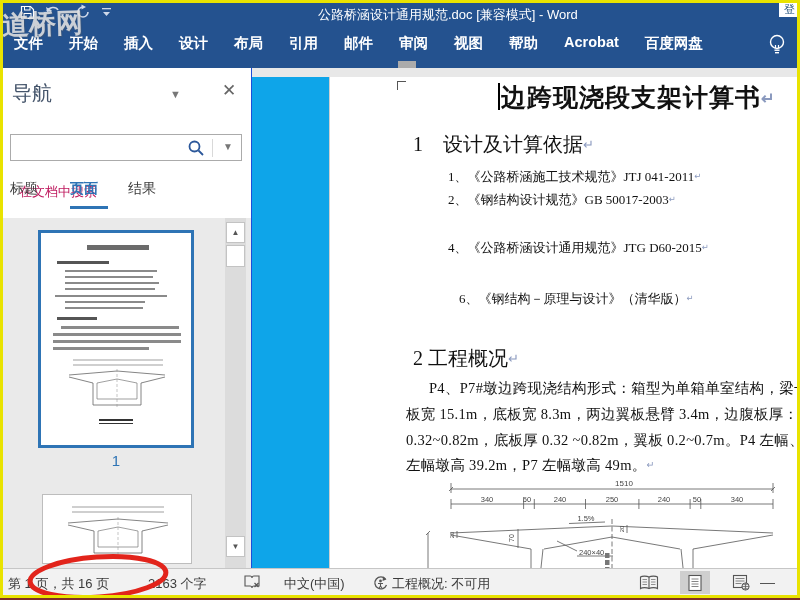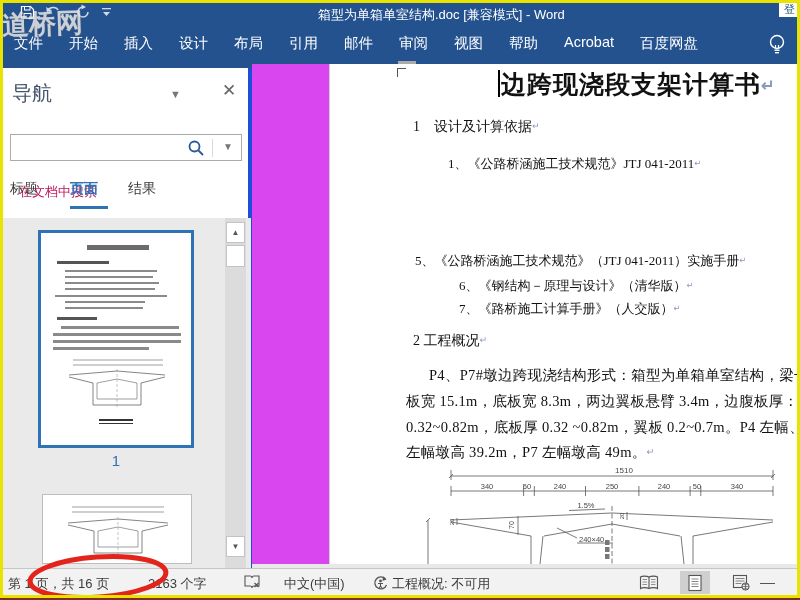--- a/index.html
+++ b/index.html
@@ -13,26 +13,26 @@
   .edge-bottom{left:0;top:595px;width:800px;height:3px;}
   .edge-maroon{position:absolute;left:0;top:598px;width:800px;height:2px;background:#7E2D26;z-index:91;}
   
   .bluebar{position:absolute;left:0;top:0;width:800px;height:68px;background:#24528F;}
   .titlebar-title{position:absolute;left:318px;top:6px;color:#fff;font-size:13px;white-space:nowrap;}
   .qat{position:absolute;left:20px;top:4px;display:flex;align-items:center;gap:10px;}
   .qat svg{display:block;}
   .signin{position:absolute;left:779px;top:1px;width:21px;height:16px;background:#fff;
     color:#1F4E79;font-size:11px;text-align:center;line-height:16px;z-index:5;}
   .ribbon-tabs{position:absolute;left:14px;top:34px;display:flex;gap:26px;}
-  .ribbon-tab{color:#fff;font-size:14.5px;white-space:nowrap;cursor:default;}
+  .ribbon-tab{color:#fff;font-size:14.5px;white-space:nowrap;cursor:default;font-weight:bold;}
   .bulb{position:absolute;left:766px;top:32px;}
   .notch{position:absolute;left:398px;top:61px;width:18px;height:7px;background:#ABABAB;}
   
   .navpane{position:absolute;left:0;top:68px;width:252px;height:500px;background:#fff;
-    border-right:4px solid #1d4ed8;box-sizing:border-box;}
+    border-right:1px solid #1d4ed8;box-sizing:border-box;}
   .nav-title{position:absolute;left:12px;top:12px;font-size:20px;color:#44546A;}
   .nav-chevron{position:absolute;left:170px;top:20px;color:#777;font-size:11px;}
   .nav-close{position:absolute;left:222px;top:12px;color:#666;font-size:17px;}
   .nav-search{position:absolute;left:10px;top:66px;width:232px;height:27px;border:1px solid #ABABAB;
     box-sizing:border-box;background:#fff;}
   .nav-search-ph{position:absolute;left:8px;top:5px;font-size:13px;color:#be185d;margin-top:43px;}
   .nav-search-sep{position:absolute;right:28px;top:4px;width:1px;height:18px;background:#D9D9D9;}
   .nav-search-chev{position:absolute;right:8px;top:6px;color:#777;font-size:10px;}
   .nav-search svg{position:absolute;right:36px;top:4px;}
   .nav-tabs{position:absolute;left:0;top:112px;width:100%;}
@@ -47,32 +47,32 @@
   .scrollbtn.down{top:318px;}
   .scrollthumb{position:absolute;left:1px;top:27px;width:19px;height:22px;background:#fff;border:1px solid #C3C3C3;box-sizing:border-box;}
   .thumb1{position:absolute;left:38px;top:12px;width:156px;height:218px;background:#fff;
     border:3px solid #2E74B5;box-sizing:border-box;}
   .thumb1-num{position:absolute;left:38px;top:234px;width:156px;text-align:center;
     color:#2E74B5;font-size:15px;}
   .thumb2{position:absolute;left:42px;top:276px;width:150px;height:70px;background:#fff;
     border:1px solid #BDBDBD;box-sizing:border-box;}
   .mini-line{position:absolute;background:#8a8a8a;}
   
-  .docarea{position:absolute;left:252px;top:64px;width:548px;height:500px;background:#d946ef;overflow:hidden;}
+  .docarea{position:absolute;left:252px;top:77px;width:548px;height:500px;background:#0ea5e9;overflow:hidden;}
   .page{position:absolute;left:77px;top:0;width:471px;height:500px;background:#fff;
     border-left:1px solid #CFCFCF;box-sizing:border-box;overflow:hidden;
     font-family:"Liberation Serif",serif;color:#111;}
   
   .cropmark{position:absolute;left:67px;top:4px;width:8px;height:8px;
     border-top:1px solid #555;border-left:1px solid #555;}
   .cursor{position:absolute;left:168px;top:6px;width:1.5px;height:27px;background:#000;}
   .doc-title{position:absolute;left:171px;top:4px;font-size:25px;font-weight:600;
     letter-spacing:1px;white-space:nowrap;}
   .pilcrow{color:#8A99BE;font-size:0.65em;font-family:"Liberation Sans",sans-serif;vertical-align:2px;}
-  .doc-h{position:absolute;font-size:14px;white-space:nowrap;}
+  .doc-h{position:absolute;font-size:20px;white-space:nowrap;}
   .doc-ref{position:absolute;font-size:13px;white-space:nowrap;}
   .doc-para{position:absolute;font-size:14.5px;white-space:nowrap;letter-spacing:0.3px;}
   .figure{position:absolute;left:51px;top:398px;}
   .figure text{font-family:"Liberation Sans",sans-serif;fill:#444;}
   .figure line,.figure polyline,.figure path{stroke:#555;stroke-width:0.8;fill:none;}
   
   .statusbar{position:absolute;left:0;top:568px;width:800px;height:27px;background:#F2F2F2;
     border-top:1px solid #C6C6C6;box-sizing:border-box;font-size:13px;color:#3b3b3b;}
   .sb{position:absolute;top:6px;white-space:nowrap;}
   .sb-icon{position:absolute;top:5px;}
@@ -114,21 +114,21 @@
             <path d="M6.5 0.5 L11 3 L6.5 5.5 Z" fill="#cfd9ea"></path>
           </svg>
         </span>
       <span>
           <svg width="12" height="14" viewBox="0 0 12 14">
             <rect x="1" y="3" width="9" height="1.3" fill="#cfd9ea"></rect>
             <path d="M2 7 l7 0 l-3.5 4 z" fill="#cfd9ea"></path>
           </svg>
         </span>
     </div>
-    <div class="titlebar-title">箱型为单箱单室结构.doc [兼容模式]  -  Word</div>
+    <div class="titlebar-title">公路桥涵设计通用规范.doc [兼容模式]  -  Word</div>
     <div class="signin">登</div>
 
     <div class="ribbon-tabs">
       <span class="ribbon-tab">文件</span>
       <span class="ribbon-tab">开始</span>
       <span class="ribbon-tab">插入</span>
       <span class="ribbon-tab">设计</span>
       <span class="ribbon-tab">布局</span>
       <span class="ribbon-tab">引用</span>
       <span class="ribbon-tab">邮件</span>
@@ -221,23 +221,23 @@
   <div class="docarea">
     <div class="page">
       <div class="cropmark"></div>
       <div class="cursor"></div>
 
       <div class="doc-title"><span>边跨现浇段支架计算书</span><span class="pilcrow">↵</span></div>
 
       <div class="doc-h" style="left:83px;top:54px"><span>1　设计及计算依据</span><span class="pilcrow">↵</span></div>
 
       <div class="doc-ref" style="left:118px;top:91px"><span>1、《公路桥涵施工技术规范》JTJ 041-2011</span><span class="pilcrow">↵</span></div>
-      <div class="doc-ref" style="left:85px;top:188px"><span>5、《公路桥涵施工技术规范》（JTJ 041-2011）实施手册</span><span class="pilcrow">↵</span></div>
+      <div class="doc-ref" style="left:118px;top:114px"><span>2、《钢结构设计规范》GB 50017-2003</span><span class="pilcrow">↵</span></div>
+      <div class="doc-ref" style="left:118px;top:162px"><span>4、《公路桥涵设计通用规范》JTG D60-2015</span><span class="pilcrow">↵</span></div>
       <div class="doc-ref" style="left:129px;top:213px"><span>6、《钢结构－原理与设计》（清华版）</span><span class="pilcrow">↵</span></div>
-      <div class="doc-ref" style="left:129px;top:236px"><span>7、《路桥施工计算手册》（人交版）</span><span class="pilcrow">↵</span></div>
 
       <div class="doc-h" style="left:83px;top:268px"><span>2 工程概况</span><span class="pilcrow">↵</span></div>
 
       <div class="doc-para" style="left:99px;top:302px"><span>P4、P7#墩边跨现浇结构形式：箱型为单箱单室结构，梁长 14m，梁高 4</span></div>
       <div class="doc-para" style="left:76px;top:328px"><span>板宽 15.1m，底板宽 8.3m，两边翼板悬臂 3.4m，边腹板厚：0.5~0.8m，顶</span></div>
       <div class="doc-para" style="left:76px;top:354px"><span>0.32~0.82m，底板厚 0.32 ~0.82m，翼板 0.2~0.7m。P4 左幅、右幅墩高 2</span></div>
       <div class="doc-para" style="left:76px;top:379px"><span>左幅墩高 39.2m，P7 左幅墩高 49m。</span><span class="pilcrow">↵</span></div>
 
       <svg class="figure" width="420" height="102" viewBox="0 0 420 102">
 

